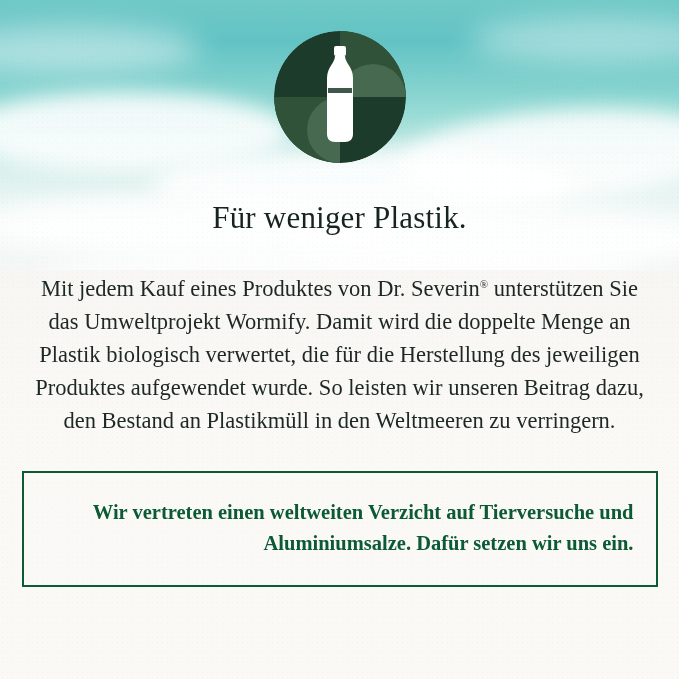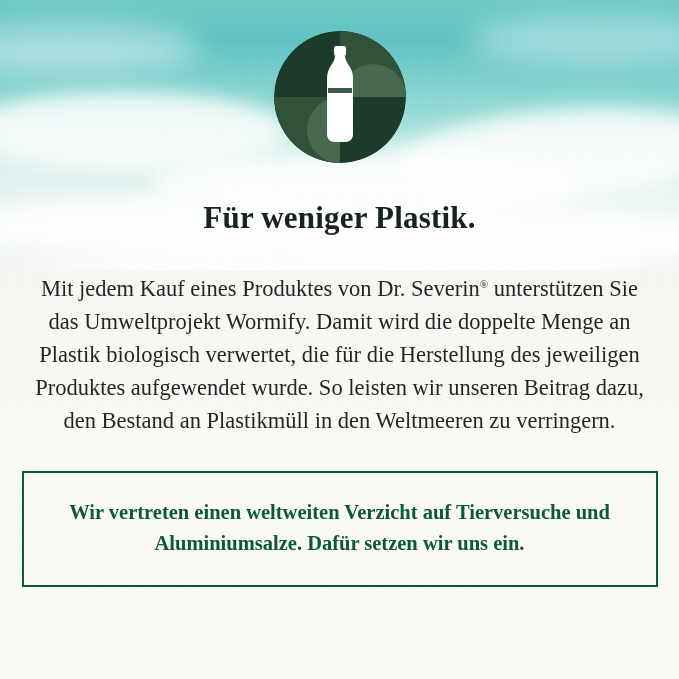--- a/index.html
+++ b/index.html
@@ -88,21 +88,21 @@
 
   .logo-wrap {
     margin-top: 22px;
     width: 150px;
     height: 150px;
   }
 
   .headline {
     margin-top: 28px;
     font-size: 31px;
-    font-weight: 700;
+    font-weight: 400;
     color: #17231f;
     letter-spacing: .2px;
     text-align: center;
   }
 
   .body-text {
     margin-top: 36px;
     width: 610px;
     text-align: center;
     font-size: 22.5px;
@@ -114,21 +114,21 @@
     vertical-align: super;
     line-height: 0;
   }
 
   .pledge-box {
     margin-top: 34px;
     width: 636px;
     box-sizing: border-box;
     border: 2px solid #0c5a33;
     padding: 24px 22px 26px 22px;
-    text-align: center;
+    text-align: right;
     color: #0c5a33;
     font-weight: 700;
     font-size: 20.5px;
     line-height: 31px;
     background: rgba(255,255,255,0.12);
   }
 </style>
 </head>
 <body>
 

